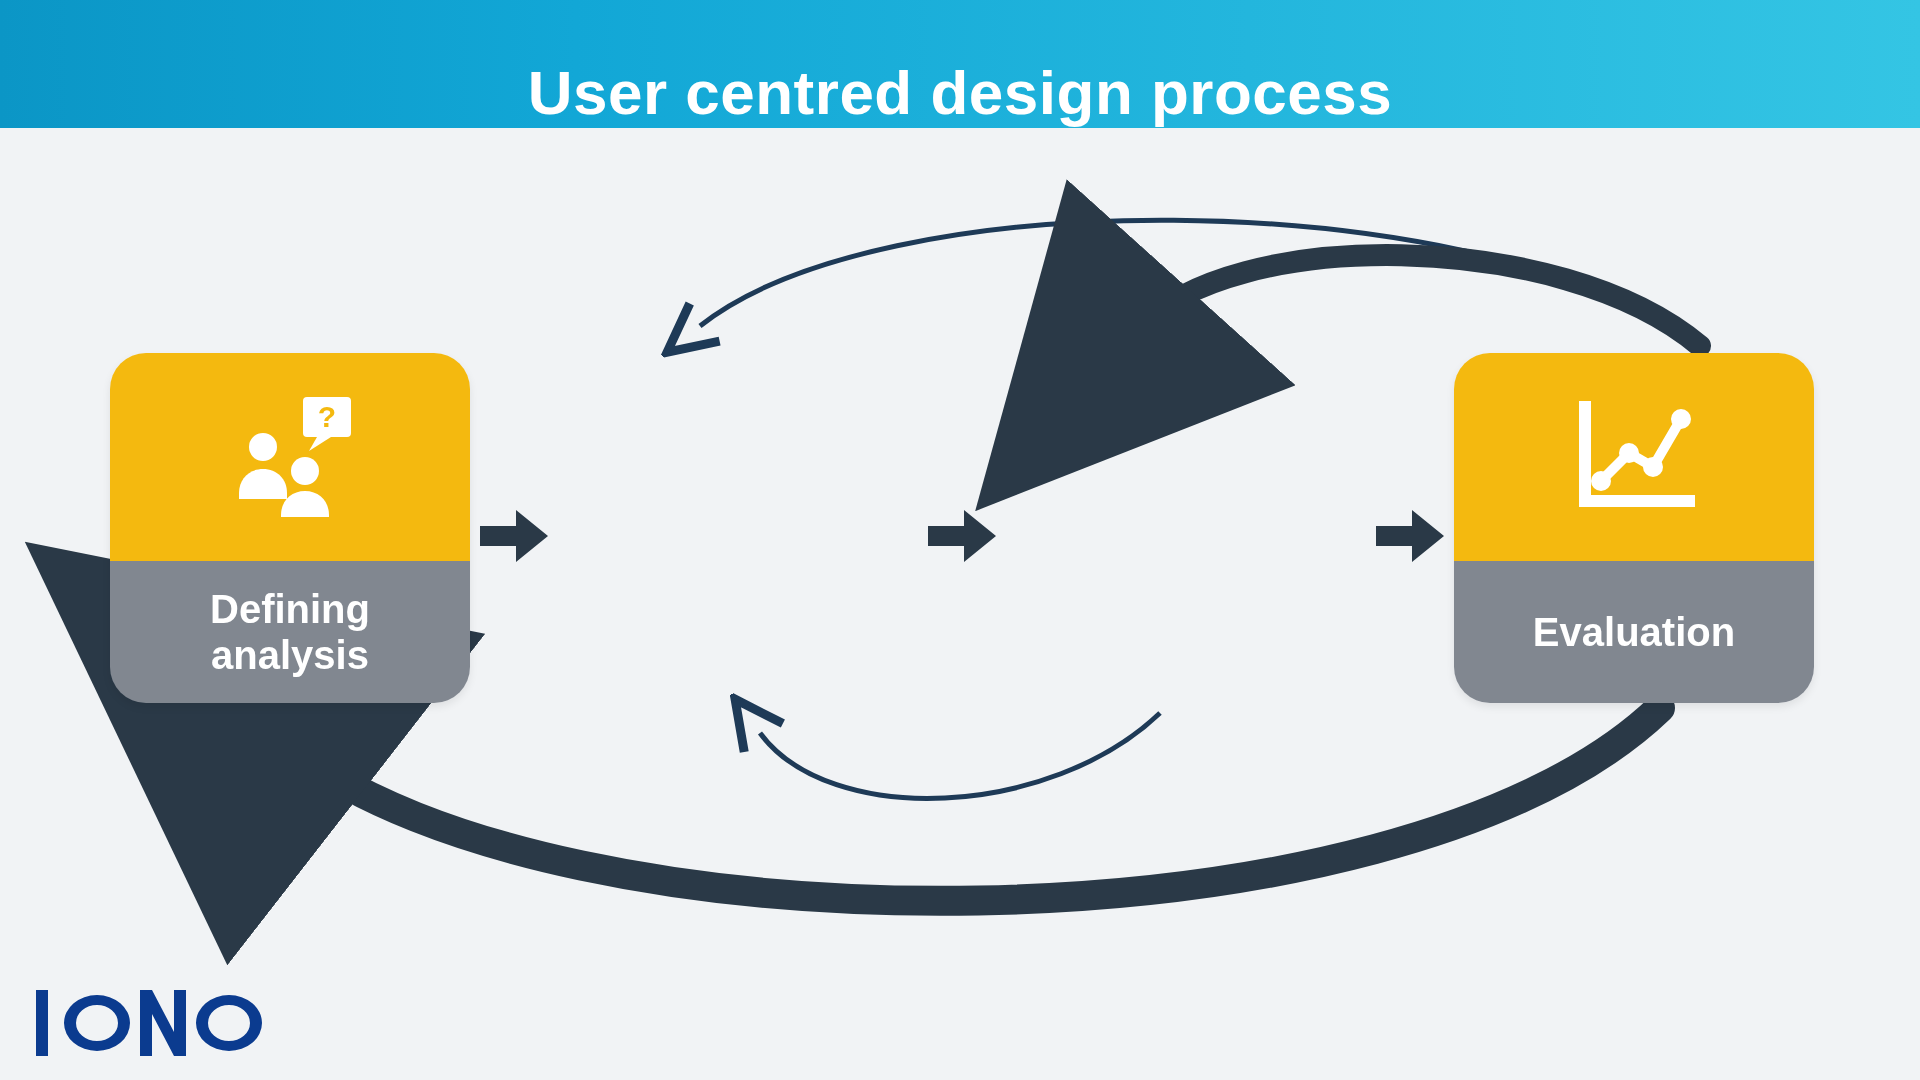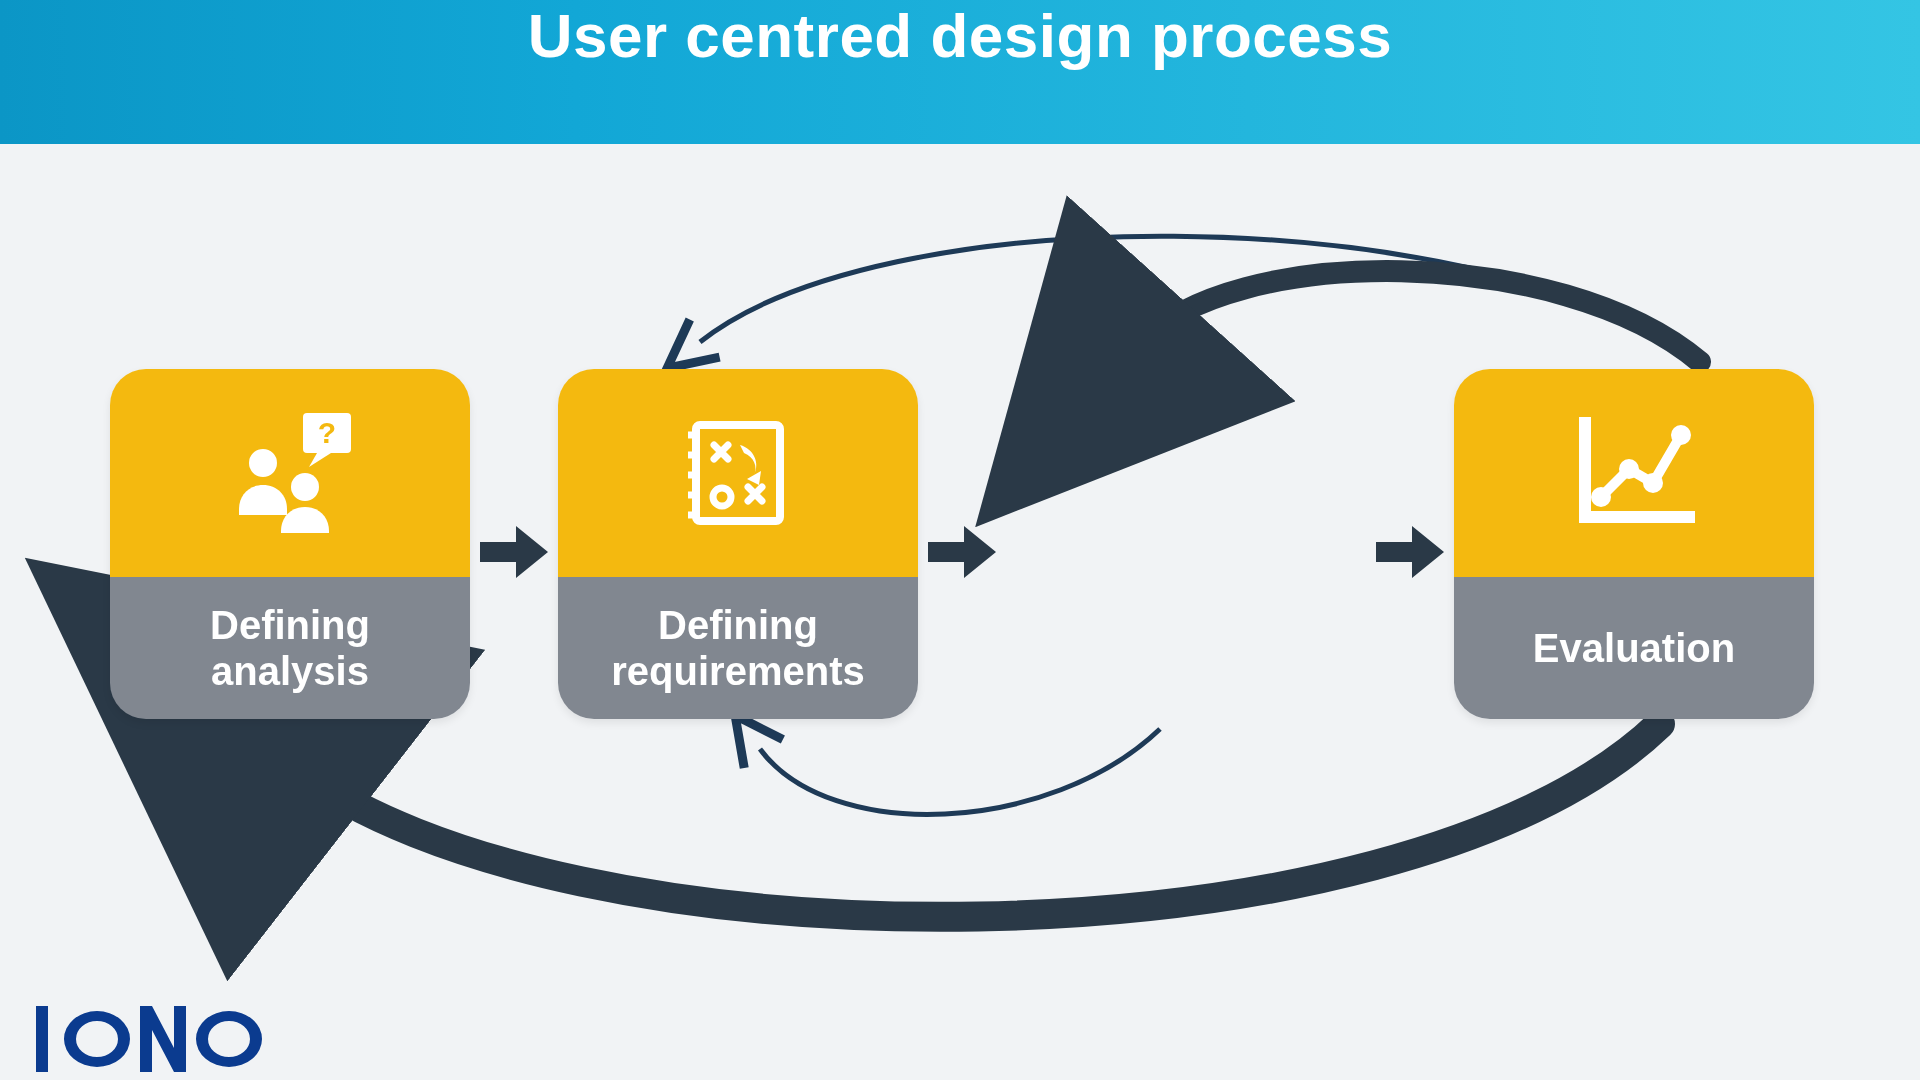--- a/index.html
+++ b/index.html
@@ -1,16 +1,16 @@
 <!DOCTYPE html>
 <html><head>
 <meta charset="utf-8">
 <style>
   html,body{margin:0;padding:0;width:1920px;height:1080px;font-family:"Segoe UI",Arial,sans-serif;background:#f1f3f5;overflow:hidden}
-  .header{height:144px;width:100%;background:linear-gradient(90deg,#0b96c6 0%,#12a7d6 30%,#34c5e4 100%);display:flex;align-items:flex-start;justify-content:center}
+  .header{height:128px;width:100%;background:linear-gradient(90deg,#0b96c6 0%,#12a7d6 30%,#34c5e4 100%);display:flex;align-items:flex-end;justify-content:center}
   .header h1{color:#fff;font-size:62px;font-weight:600;margin:0;letter-spacing:.5px}
   .stage{position:relative;width:100%;height:calc(100% - 128px)}
   
   .card{position:absolute;width:360px;height:350px;border-radius:36px;overflow:hidden;box-shadow:0 4px 8px rgba(0,0,0,.08);top:225px}
   .card .top{height:208px;background:#f4b90f;display:flex;align-items:center;justify-content:center}
   .card .bottom{height:142px;background:#818790;display:flex;align-items:center;justify-content:center;padding:0 18px;box-sizing:border-box}
   .card .bottom span{color:#fff;font-size:40px;font-weight:700;text-align:center;line-height:1.15}
   .card1{left:110px}
   .card2{left:558px}
   .card3{left:1006px}
@@ -83,39 +83,20 @@
         <path class="ic" d="M14 96c0-14 10-24 24-24s24 10 24 24v6H14z"></path>
         <circle cx="80" cy="74" r="14" class="ic"></circle>
         <path class="ic" d="M56 118c0-14 10-24 24-24s24 10 24 24v2H56z"></path>
       </svg>
     </div>
     <div class="bottom">
       <span>Defining analysis</span>
     </div>
   </div>
 
-  <div class="card card2">
-    <div class="top">
-      <svg width="120" height="120" viewBox="0 0 120 120">
-        <rect x="18" y="12" width="84" height="96" rx="4" fill="none" stroke="#fff" stroke-width="8"></rect>
-        <g stroke="#fff" stroke-width="7" fill="none">
-          <path d="M10 22h8M10 42h8M10 62h8M10 82h8M10 102h8"></path>
-        </g>
-        <g stroke="#fff" stroke-width="7" stroke-linecap="round" fill="none">
-          <path d="M36 32l14 14M50 32l-14 14"></path>
-          <path d="M70 74l14 14M84 74l-14 14"></path>
-        </g>
-        <circle cx="44" cy="84" r="9" fill="none" stroke="#fff" stroke-width="7"></circle>
-        <path d="M62 32c14 4 20 18 14 30l7-4-2 14-12-6 7-4c4-8 0-18-10-22z" class="ic"></path>
-      </svg>
-    </div>
-    <div class="bottom">
-      <span>Defining requirements</span>
-    </div>
-  </div>
 
 
   <div class="card card4">
     <div class="top">
       <svg width="130" height="120" viewBox="0 0 130 120">
         <path d="M16 10v94h104" fill="none" stroke="#fff" stroke-width="12" stroke-linecap="square"></path>
         <polyline points="32,84 60,56 84,70 112,22" fill="none" stroke="#fff" stroke-width="10" stroke-linejoin="round" stroke-linecap="round"></polyline>
         <circle cx="32" cy="84" r="10" class="ic"></circle>
         <circle cx="60" cy="56" r="10" class="ic"></circle>
         <circle cx="84" cy="70" r="10" class="ic"></circle>

